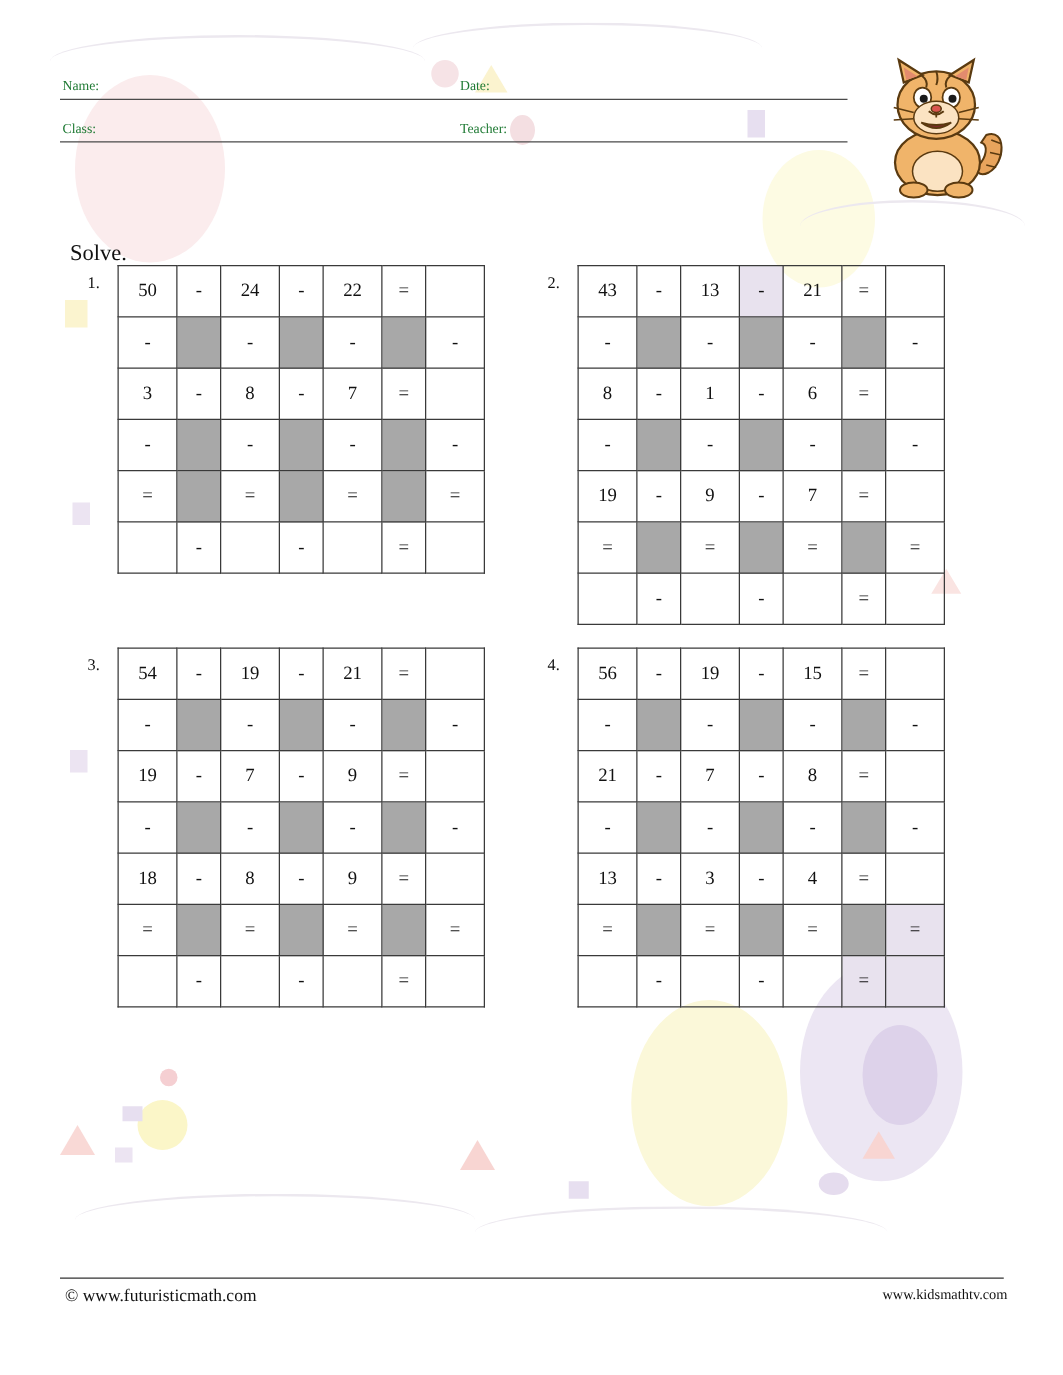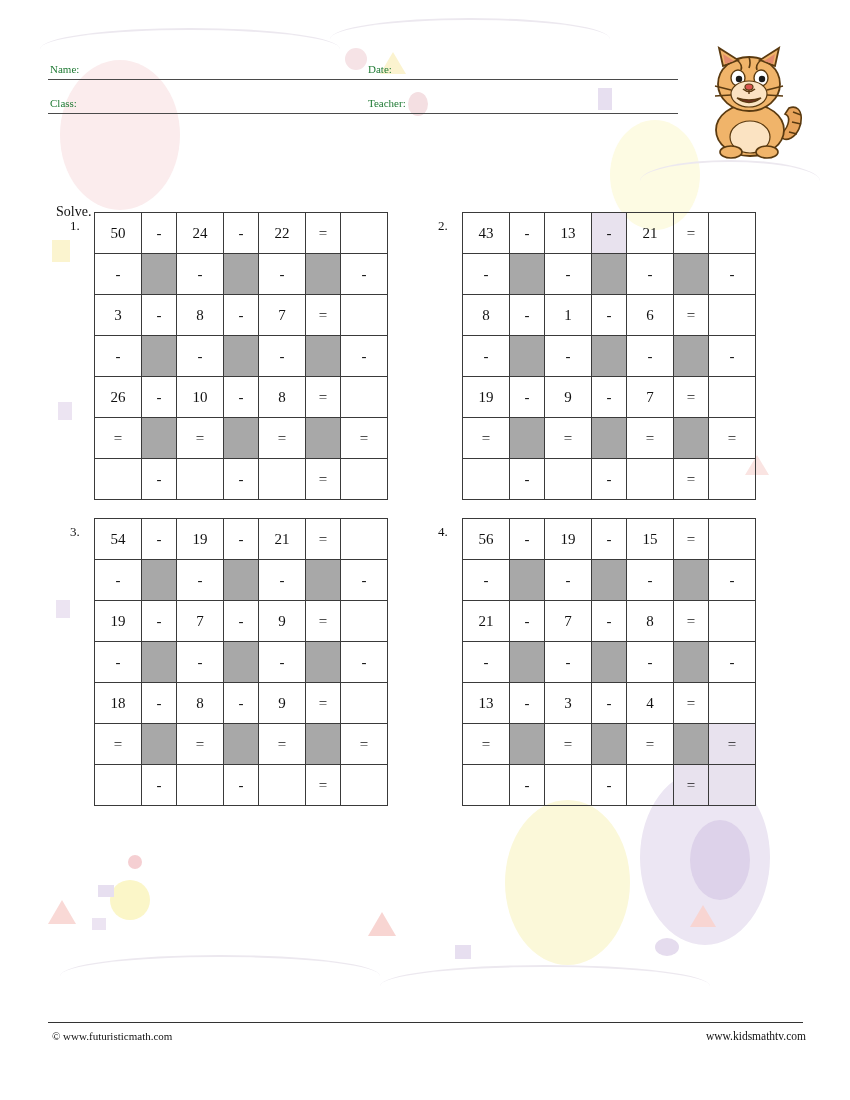--- a/index.html
+++ b/index.html
@@ -90,22 +90,22 @@
     right: 42px;
     top: 42px;
     width: 115px;
     height: 125px;
   }
 
   
   .solve {
     position: absolute;
     left: 56px;
-    top: 204px;
-    font-size: 14px;
+    top: 192px;
+    font-size: 18px;
     color: #111;
     font-family: "Liberation Serif", serif;
   }
 
   
   .puzzles {
     position: absolute;
     left: 0;
     top: 212px;
     width: 850px;
@@ -151,21 +151,21 @@
   }
   .footer {
     position: absolute;
     top: 1030px;
     width: 850px;
     height: 20px;
   }
   .footer .left {
     position: absolute;
     left: 52px;
-    font-size: 11px;
+    font-size: 14px;
     color: #111;
     font-family: "Liberation Serif", serif;
   }
   .footer .right {
     position: absolute;
     right: 44px;
     font-size: 11.5px;
     color: #111;
     font-family: "Liberation Serif", serif;
   }
@@ -289,29 +289,20 @@
             <tr>
               <td class="num">-</td>
               <td class="shaded"></td>
               <td class="num">-</td>
               <td class="shaded"></td>
               <td class="num">-</td>
               <td class="shaded"></td>
               <td class="blank">-</td>
             </tr>
             <tr>
-              <td class="num">26</td>
-              <td class="op">-</td>
-              <td class="num">10</td>
-              <td class="op">-</td>
-              <td class="num">8</td>
-              <td class="op">=</td>
-              <td class="blank"></td>
-            </tr>
-            <tr>
               <td class="num">=</td>
               <td class="shaded"></td>
               <td class="num">=</td>
               <td class="shaded"></td>
               <td class="num">=</td>
               <td class="shaded"></td>
               <td class="blank">=</td>
             </tr>
             <tr>
               <td class="num"></td>

